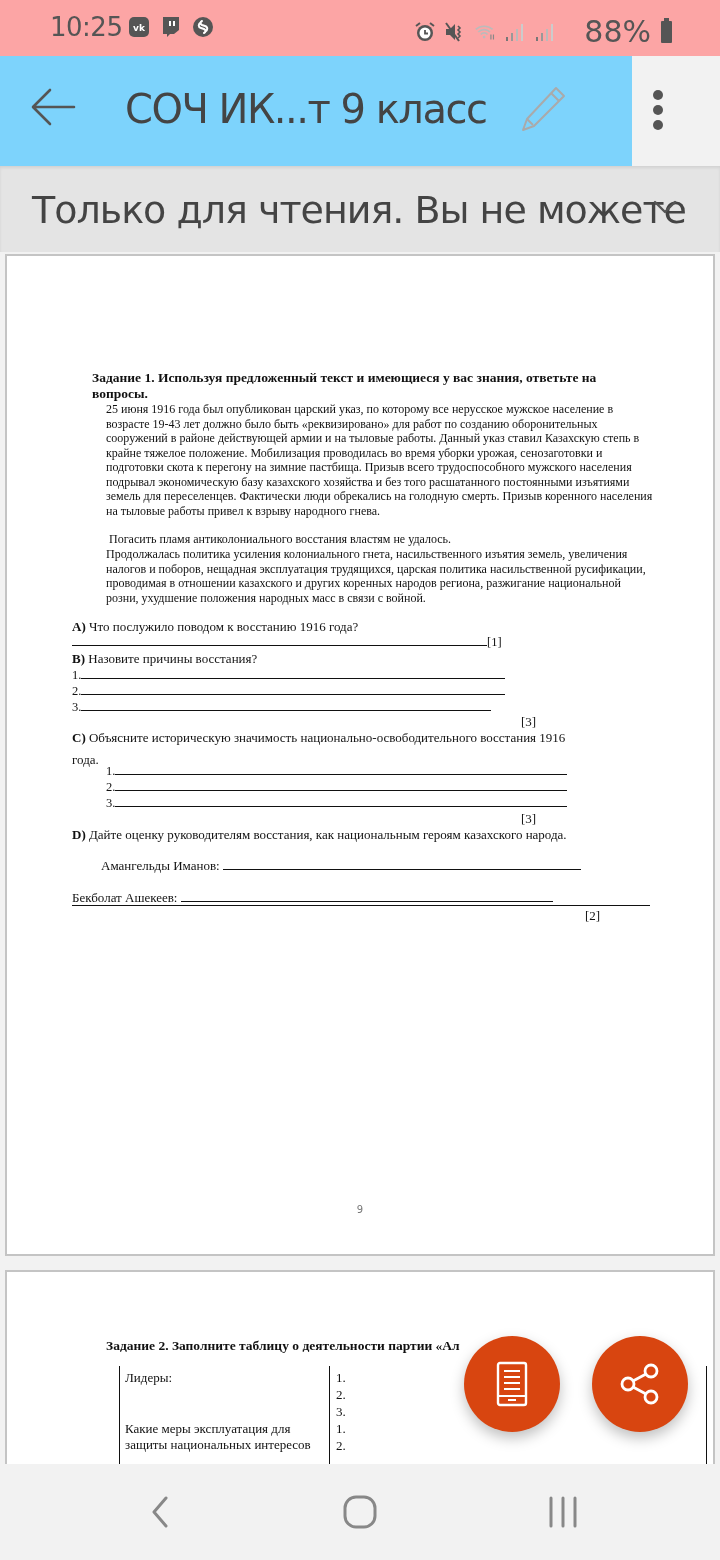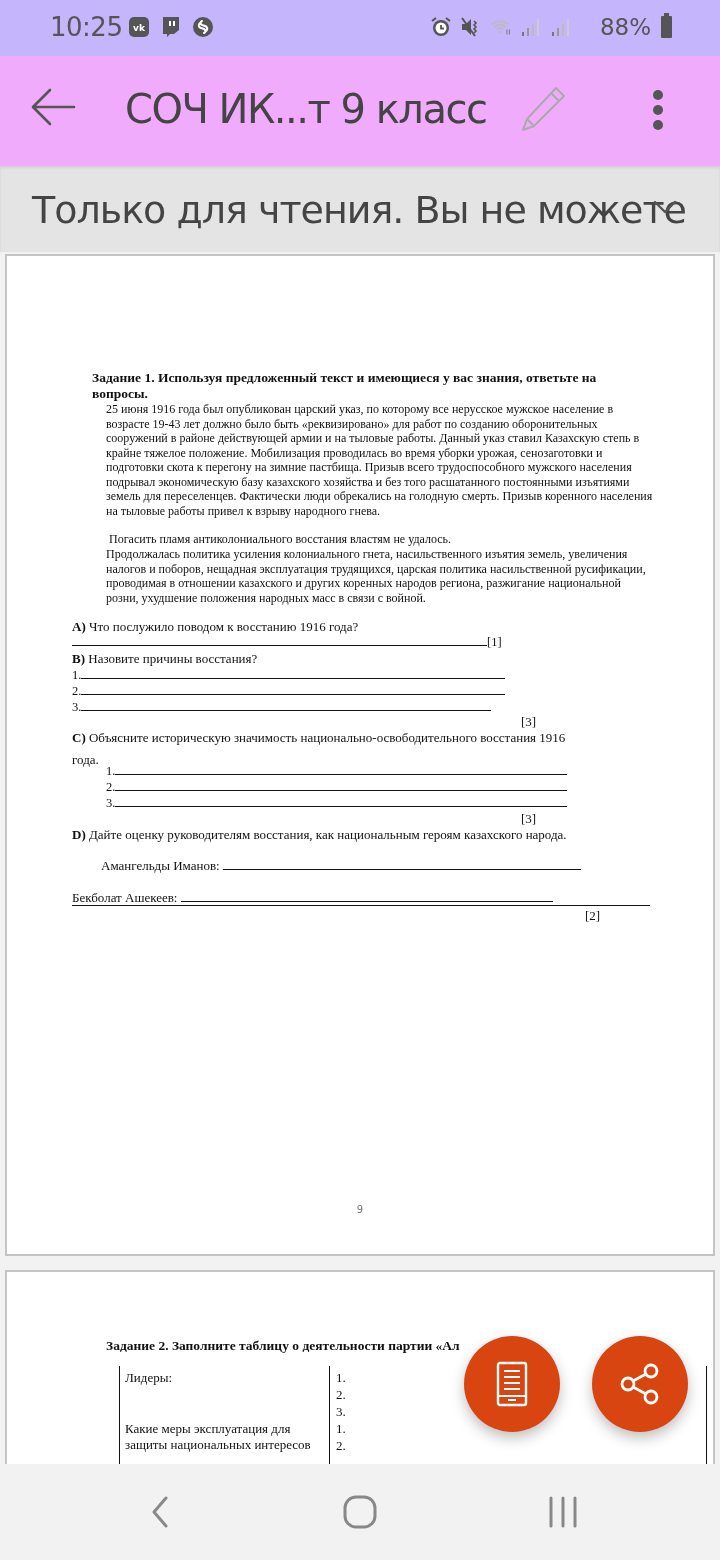--- a/index.html
+++ b/index.html
@@ -1,30 +1,30 @@
 <!DOCTYPE html>
 <html><head>
   <meta charset="utf-8">
   <style>
     * { box-sizing: border-box; margin: 0; padding: 0; }
     html, body { width: 720px; height: 1560px; overflow: hidden; background: #f2f2f2; }
     body { position: relative; font-family: "Liberation Sans", sans-serif; }
 
     
-    .status-bar { position: absolute; top: 0; left: 0; width: 720px; height: 56px; background: #c4b5fd; }
+    .status-bar { position: absolute; top: 0; left: 0; width: 720px; height: 56px; background: #fca5a5; }
     .status-time { position: absolute; left: 50px; top: 12px; font-size: 26px; color: #555; font-family: "DejaVu Sans", sans-serif; letter-spacing: -0.5px; }
     .notif-icons { position: absolute; left: 128px; top: 16px; display: flex; gap: 10px; align-items: center; }
     .sb-icon { width: 22px; height: 22px; display: inline-flex; align-items: center; justify-content: center; }
     .sys-icons { position: absolute; right: 48px; top: 14px; display: flex; align-items: center; gap: 8px; }
-    .battery-pct { font-size: 23px; color: #555; font-family: "DejaVu Sans", sans-serif; margin-left: 20px; }
+    .battery-pct { font-size: 30px; color: #555; font-family: "DejaVu Sans", sans-serif; margin-left: 20px; }
     .battery { width: 11px; height: 22px; background: #555; border-radius: 1px; position: relative; margin-left: 2px; }
     .battery:before { content: ""; position: absolute; top: -3px; left: 3px; width: 5px; height: 3px; background: #555; }
 
     
-    .app-bar { position: absolute; top: 56px; left: 0; width: 720px; height: 110px; background: #f0abfc; }
+    .app-bar { position: absolute; top: 56px; left: 0; width: 632px; height: 110px; background: #7dd3fc; }
     .back-btn { position: absolute; left: 28px; top: 28px; width: 56px; height: 50px; }
     .doc-title { position: absolute; left: 125px; top: 30px; font-size: 40px; color: #444; font-family: "DejaVu Sans", sans-serif; letter-spacing: -1.5px; }
     .edit-btn { position: absolute; left: 518px; top: 28px; width: 54px; height: 54px; }
     .more-btn { position: absolute; left: 640px; top: 30px; width: 36px; height: 48px; display: flex; flex-direction: column; align-items: center; justify-content: space-between; padding: 4px 0; }
     .more-btn span { width: 10px; height: 10px; border-radius: 50%; background: #555; display: block; }
 
     
     .banner { position: absolute; top: 166px; left: 0; width: 720px; height: 86px; background: #e4e4e4; box-shadow: inset 0 2px 3px rgba(0,0,0,0.08); }
     .banner-text { position: absolute; left: 32px; top: 22px; font-size: 38px; color: #444; font-family: "DejaVu Sans", sans-serif; letter-spacing: -1px; }
     .banner-chevron { position: absolute; left: 650px; top: 26px; width: 32px; height: 32px; }

